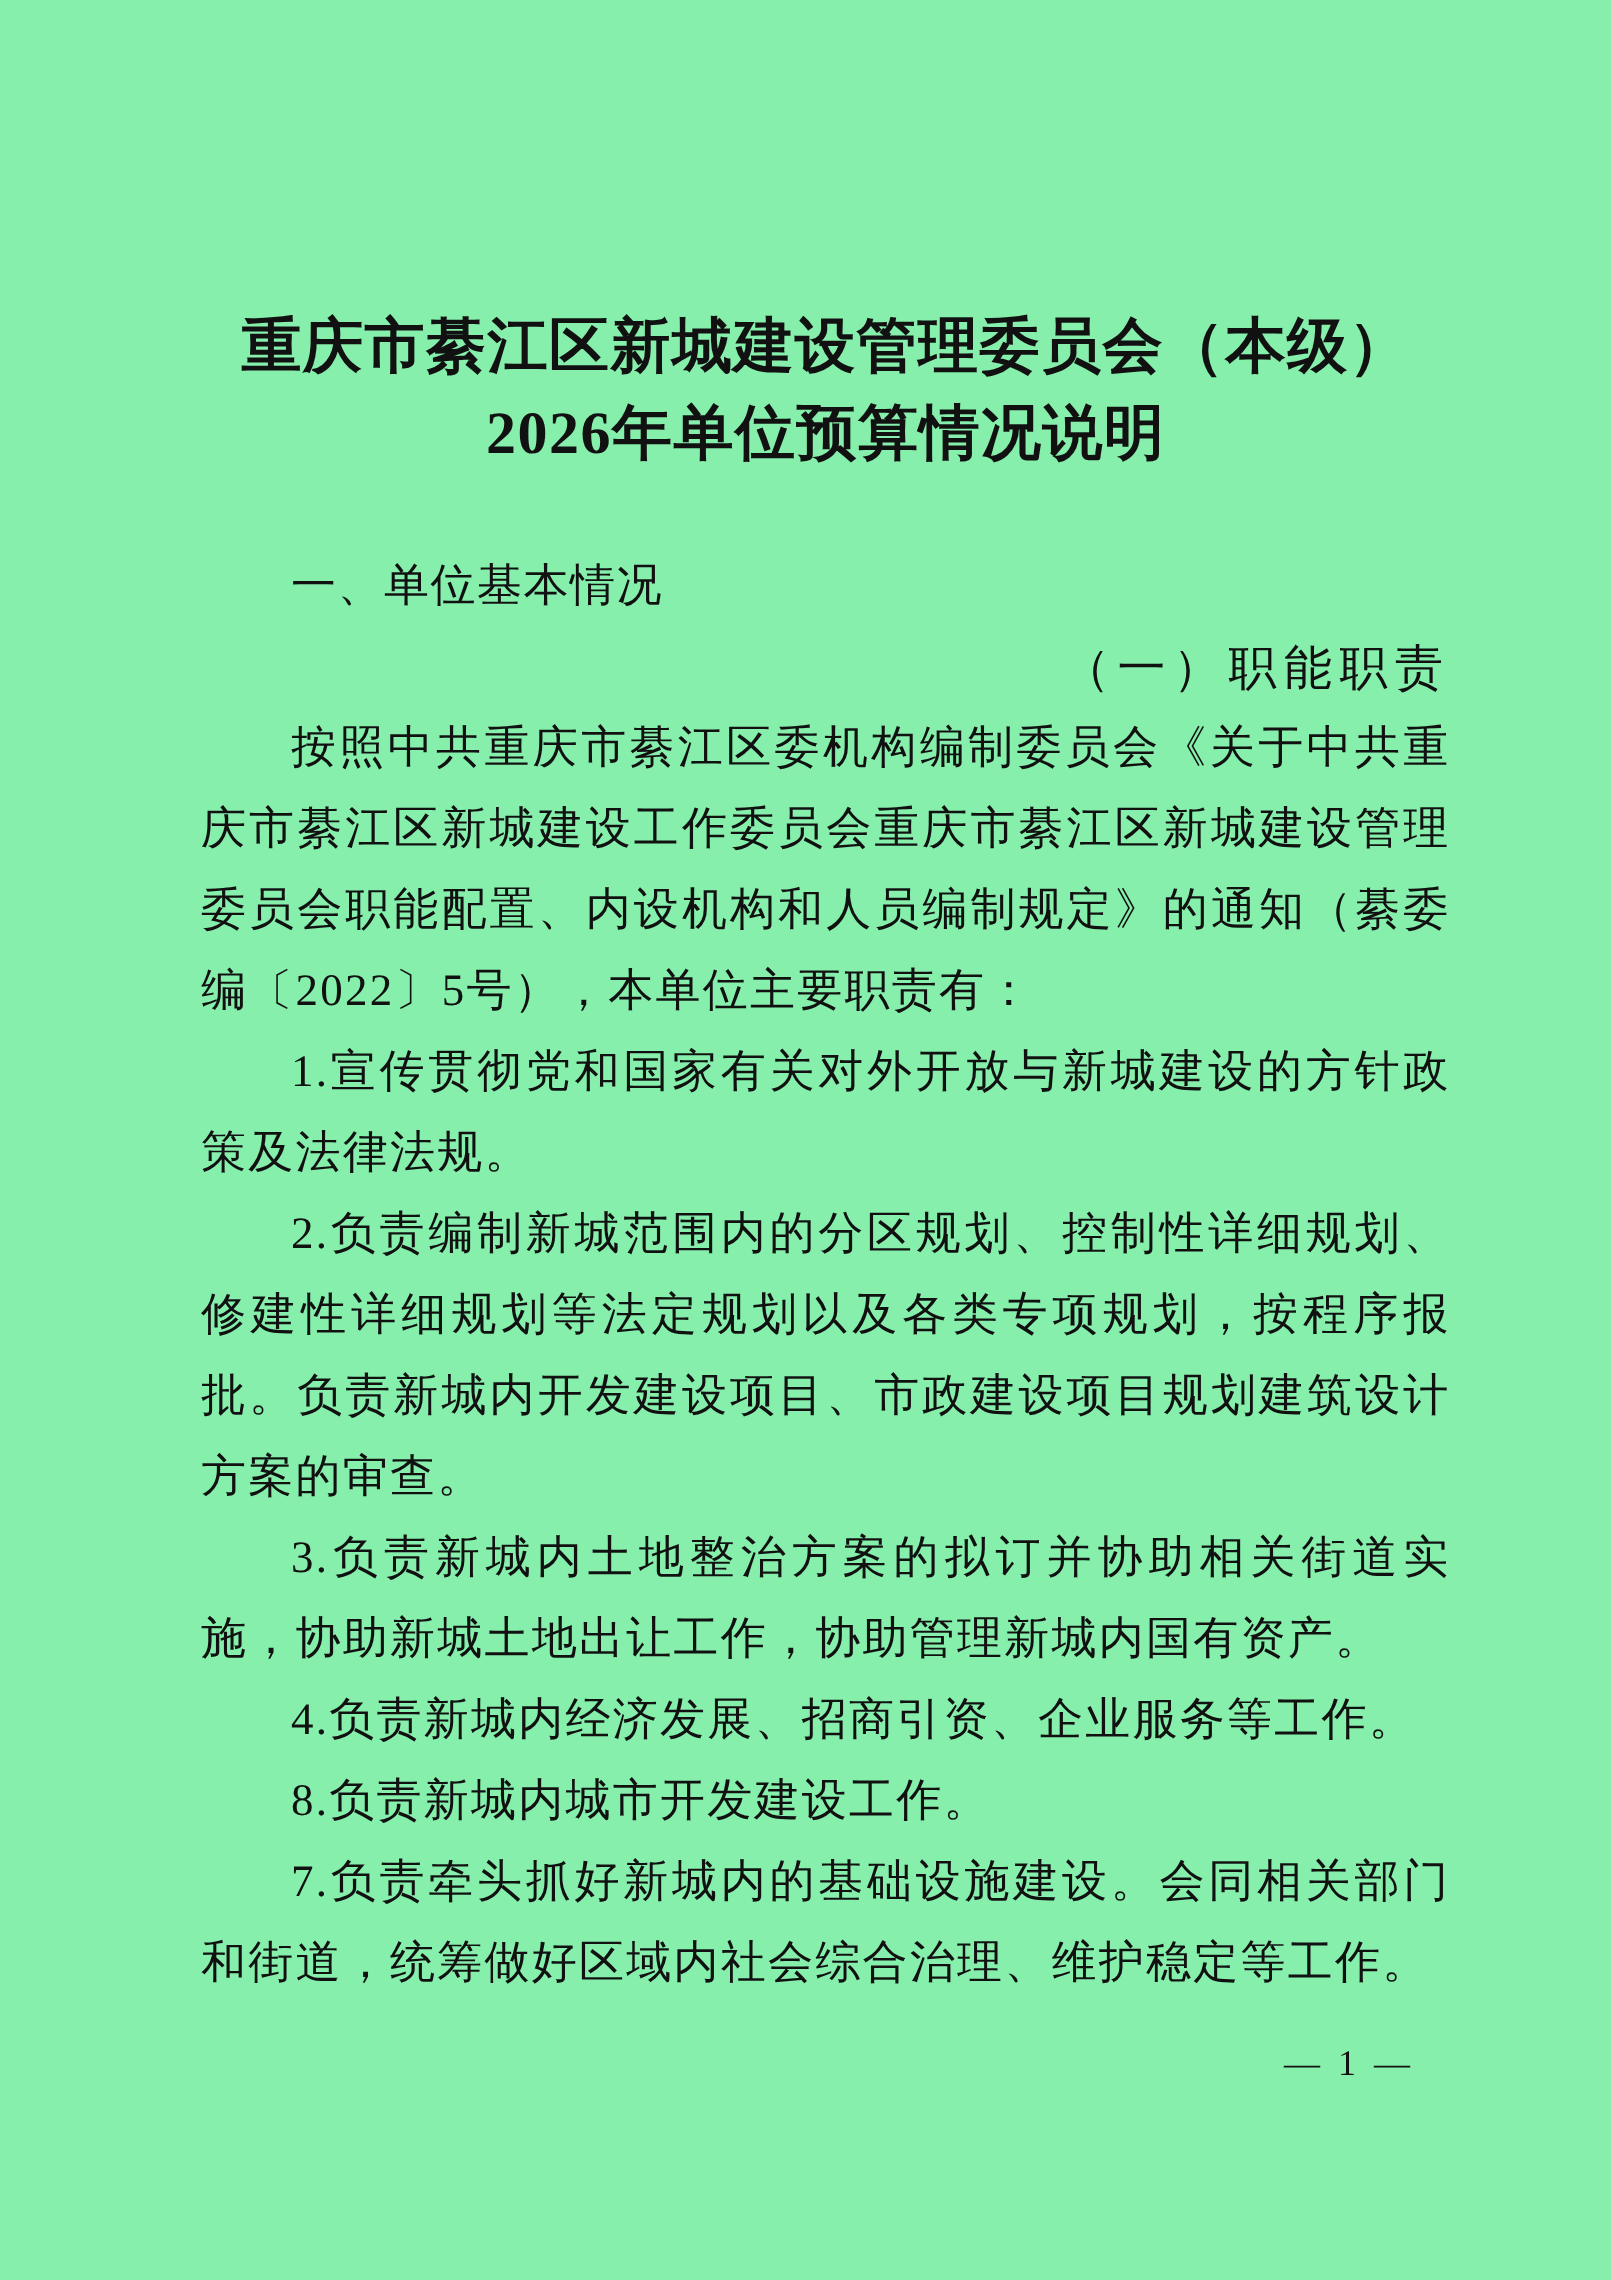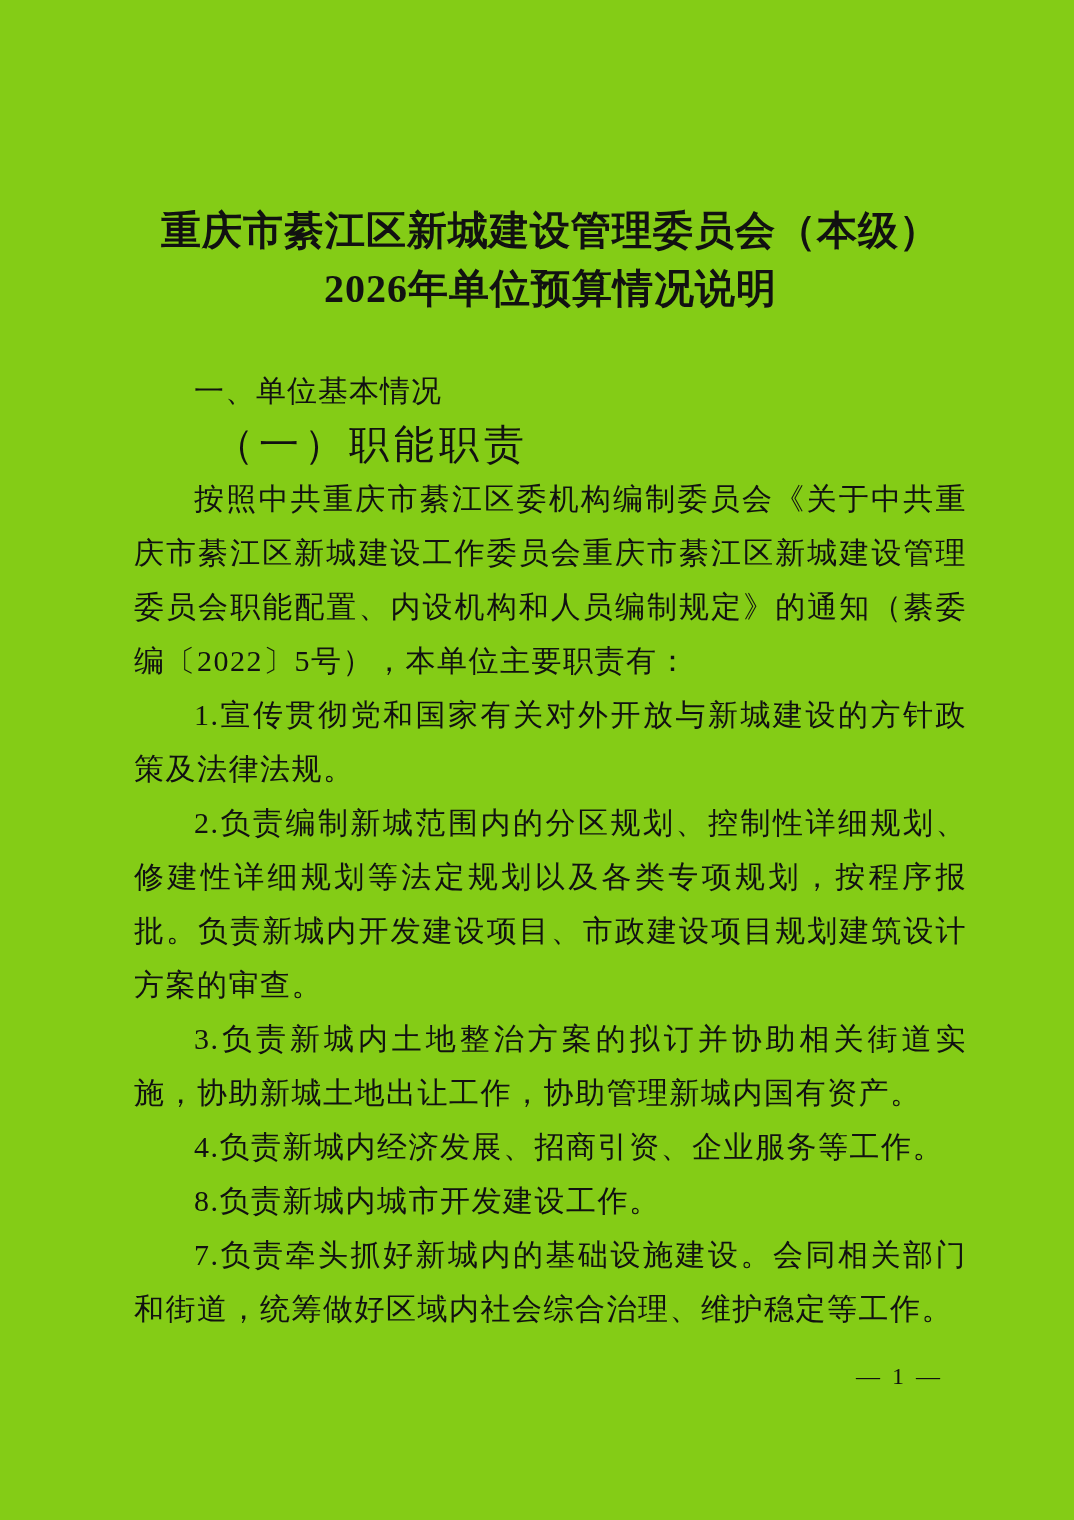--- a/index.html
+++ b/index.html
@@ -4,21 +4,21 @@
 <style>
   html, body {
     margin: 0;
     padding: 0;
     background: #ffffff;
   }
   .page {
     position: relative;
     width: 1074px;
     height: 1520px;
-    background: #84cc16;
+    background: #86efac;
     box-sizing: border-box;
     padding: 202px 107px 0 134px;
     font-family: "Liberation Serif", serif;
     color: #111111;
     overflow: hidden;
   }
   .doc-title {
     margin: 0 0 46px 0;
     text-align: center;
     font-size: 40px;
@@ -36,25 +36,26 @@
     font-family: "Liberation Sans", sans-serif;
     font-size: 30px;
     line-height: 54px;
     font-weight: normal;
     text-indent: 2em;
     letter-spacing: 1px;
   }
   .subsection-heading {
     margin: 0;
     font-family: "Liberation Serif", serif;
-    font-size: 40px;
+    font-size: 32px;
     line-height: 54px;
     font-weight: normal;
     text-indent: 2em;
     letter-spacing: 5px;
+    text-align: right;
   }
   .body-para {
     margin: 0;
     font-size: 30px;
     line-height: 54px;
     text-indent: 2em;
     text-align: justify;
     letter-spacing: 1.5px;
     font-family: "Liberation Serif", serif;
   }

